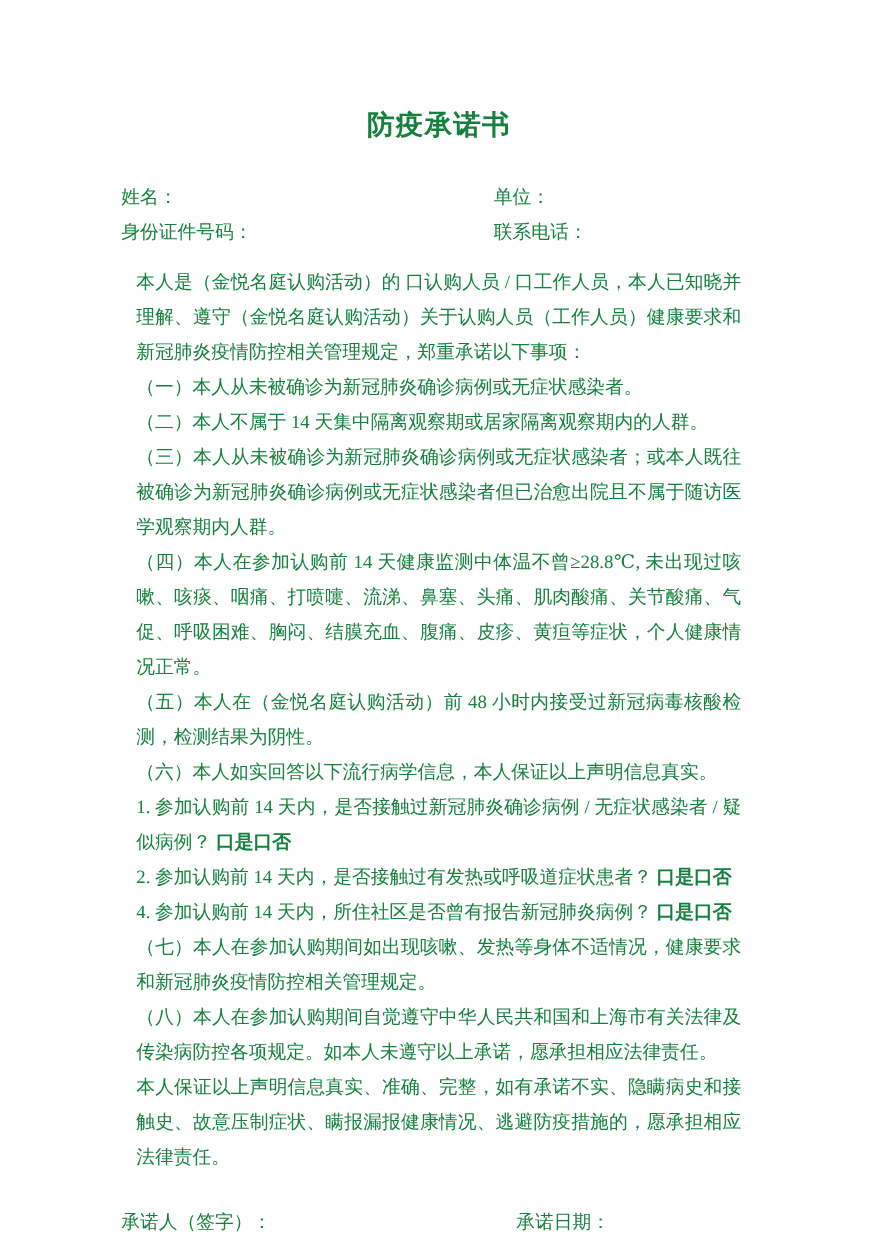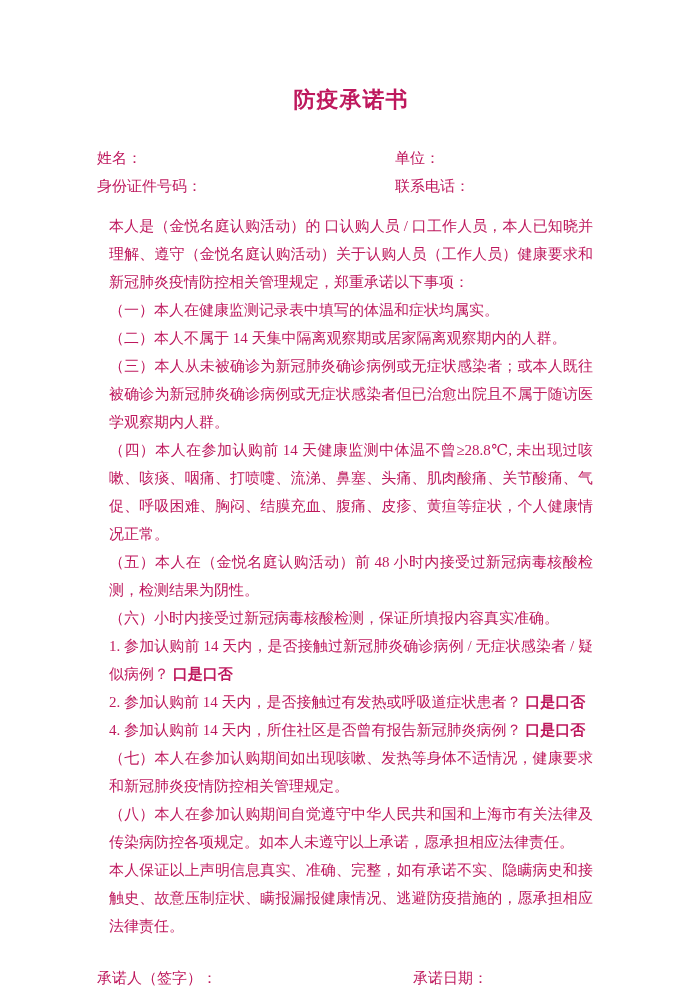--- a/index.html
+++ b/index.html
@@ -10,21 +10,21 @@
   .page {
     position: relative;
     width: 700px;
     height: 990px;
     margin: 0 auto;
     background: #ffffff;
     box-sizing: border-box;
     padding: 88px 95px 0 97px;
     overflow: hidden;
     font-family: "Liberation Serif", "DejaVu Serif", serif;
-    color: #be185d;
+    color: #15803d;
   }
   .title {
     margin: 0;
     font-size: 22px;
     line-height: 24px;
     font-weight: 700;
     text-align: center;
     letter-spacing: 1px;
   }
   .fields {
@@ -79,26 +79,26 @@
       <span class="right-col">单位：</span>
     </div>
     <div class="field-row">
       <span>身份证件号码：</span>
       <span class="right-col">联系电话：</span>
     </div>
   </div>
 
   <div class="body-text">
     <p>本人是（金悦名庭认购活动）的 口认购人员 / 口工作人员，本人已知晓并理解、遵守（金悦名庭认购活动）关于认购人员（工作人员）健康要求和新冠肺炎疫情防控相关管理规定，郑重承诺以下事项：</p>
-    <p>（一）本人在健康监测记录表中填写的体温和症状均属实。</p>
+    <p>（一）本人从未被确诊为新冠肺炎确诊病例或无症状感染者。</p>
     <p>（二）本人不属于 14 天集中隔离观察期或居家隔离观察期内的人群。</p>
     <p>（三）本人从未被确诊为新冠肺炎确诊病例或无症状感染者；或本人既往被确诊为新冠肺炎确诊病例或无症状感染者但已治愈出院且不属于随访医学观察期内人群。</p>
     <p>（四）本人在参加认购前 14 天健康监测中体温不曾≥28.8℃, 未出现过咳嗽、咳痰、咽痛、打喷嚏、流涕、鼻塞、头痛、肌肉酸痛、关节酸痛、气促、呼吸困难、胸闷、结膜充血、腹痛、皮疹、黄疸等症状，个人健康情况正常。</p>
     <p>（五）本人在（金悦名庭认购活动）前 48 小时内接受过新冠病毒核酸检测，检测结果为阴性。</p>
-    <p>（六）小时内接受过新冠病毒核酸检测，保证所填报内容真实准确。</p>
+    <p>（六）本人如实回答以下流行病学信息，本人保证以上声明信息真实。</p>
 
     <p>
       <span>1. 参加认购前 14 天内，是否接触过新冠肺炎确诊病例 / 无症状感染者 / 疑似病例？</span>
       <span class="opts">口是口否</span>
     </p>
     <p>
       <span>2. 参加认购前 14 天内，是否接触过有发热或呼吸道症状患者？</span>
       <span class="opts">口是口否</span>
     </p>
     <p>

